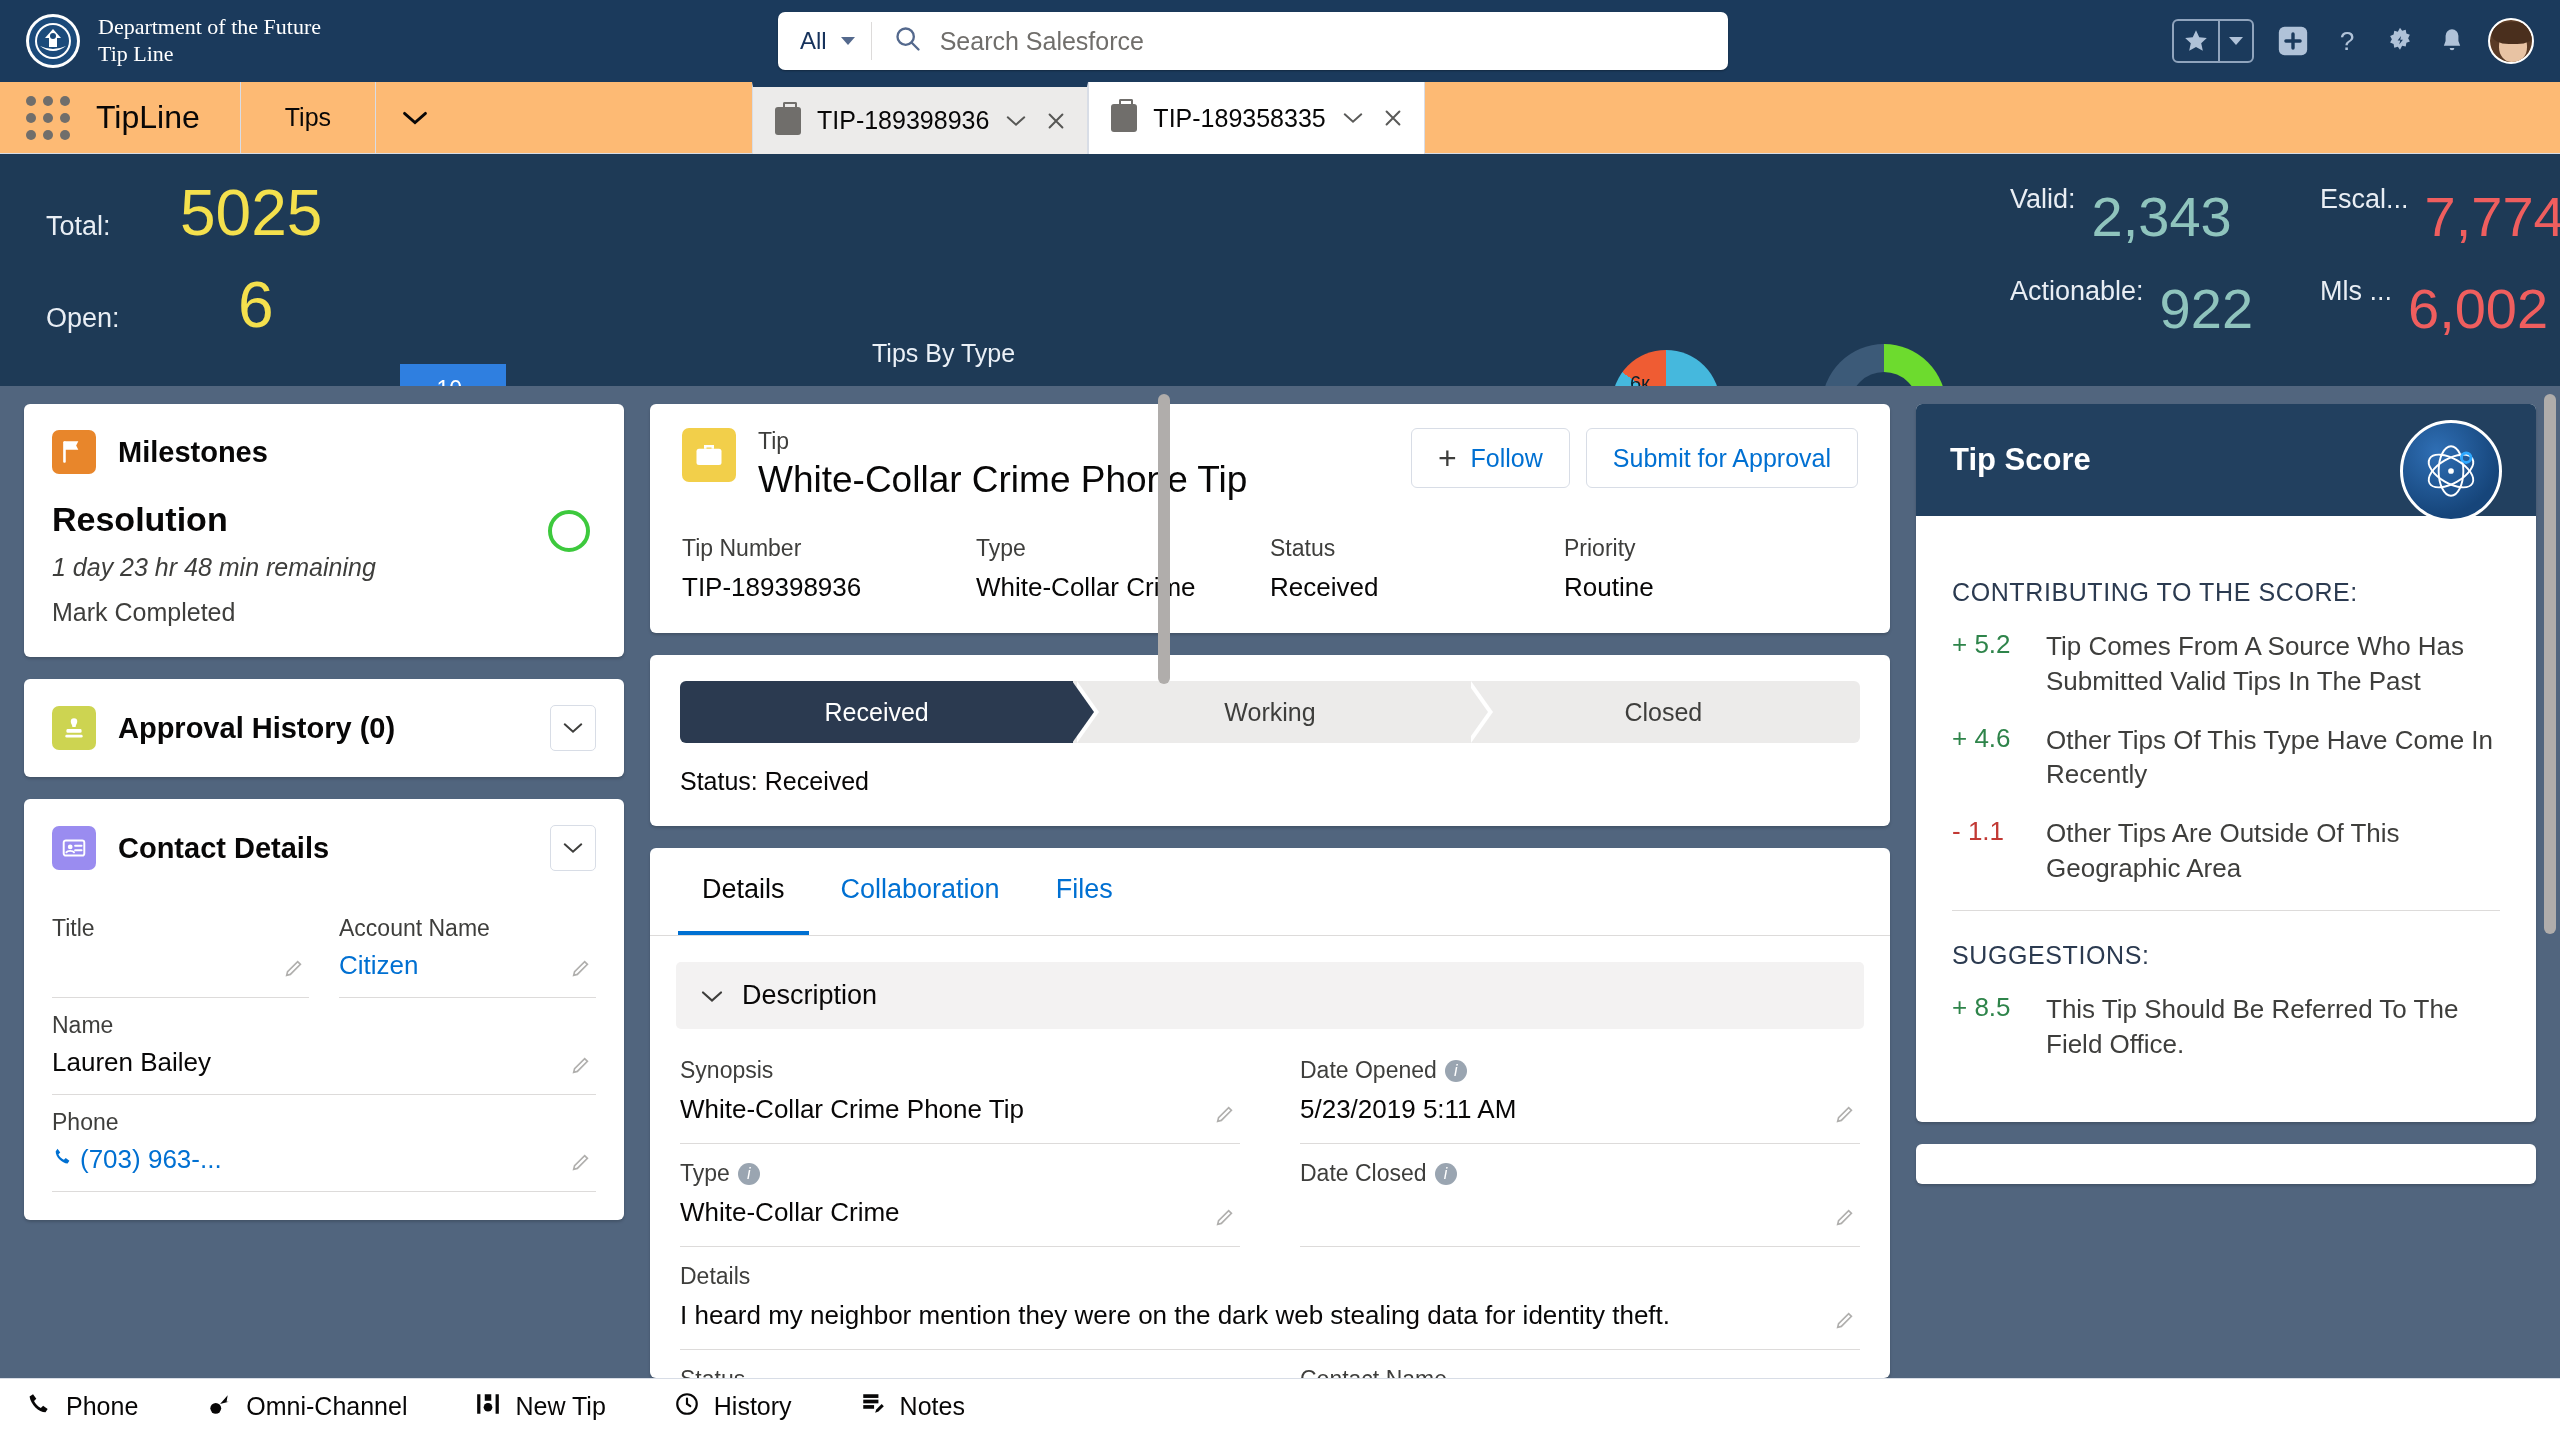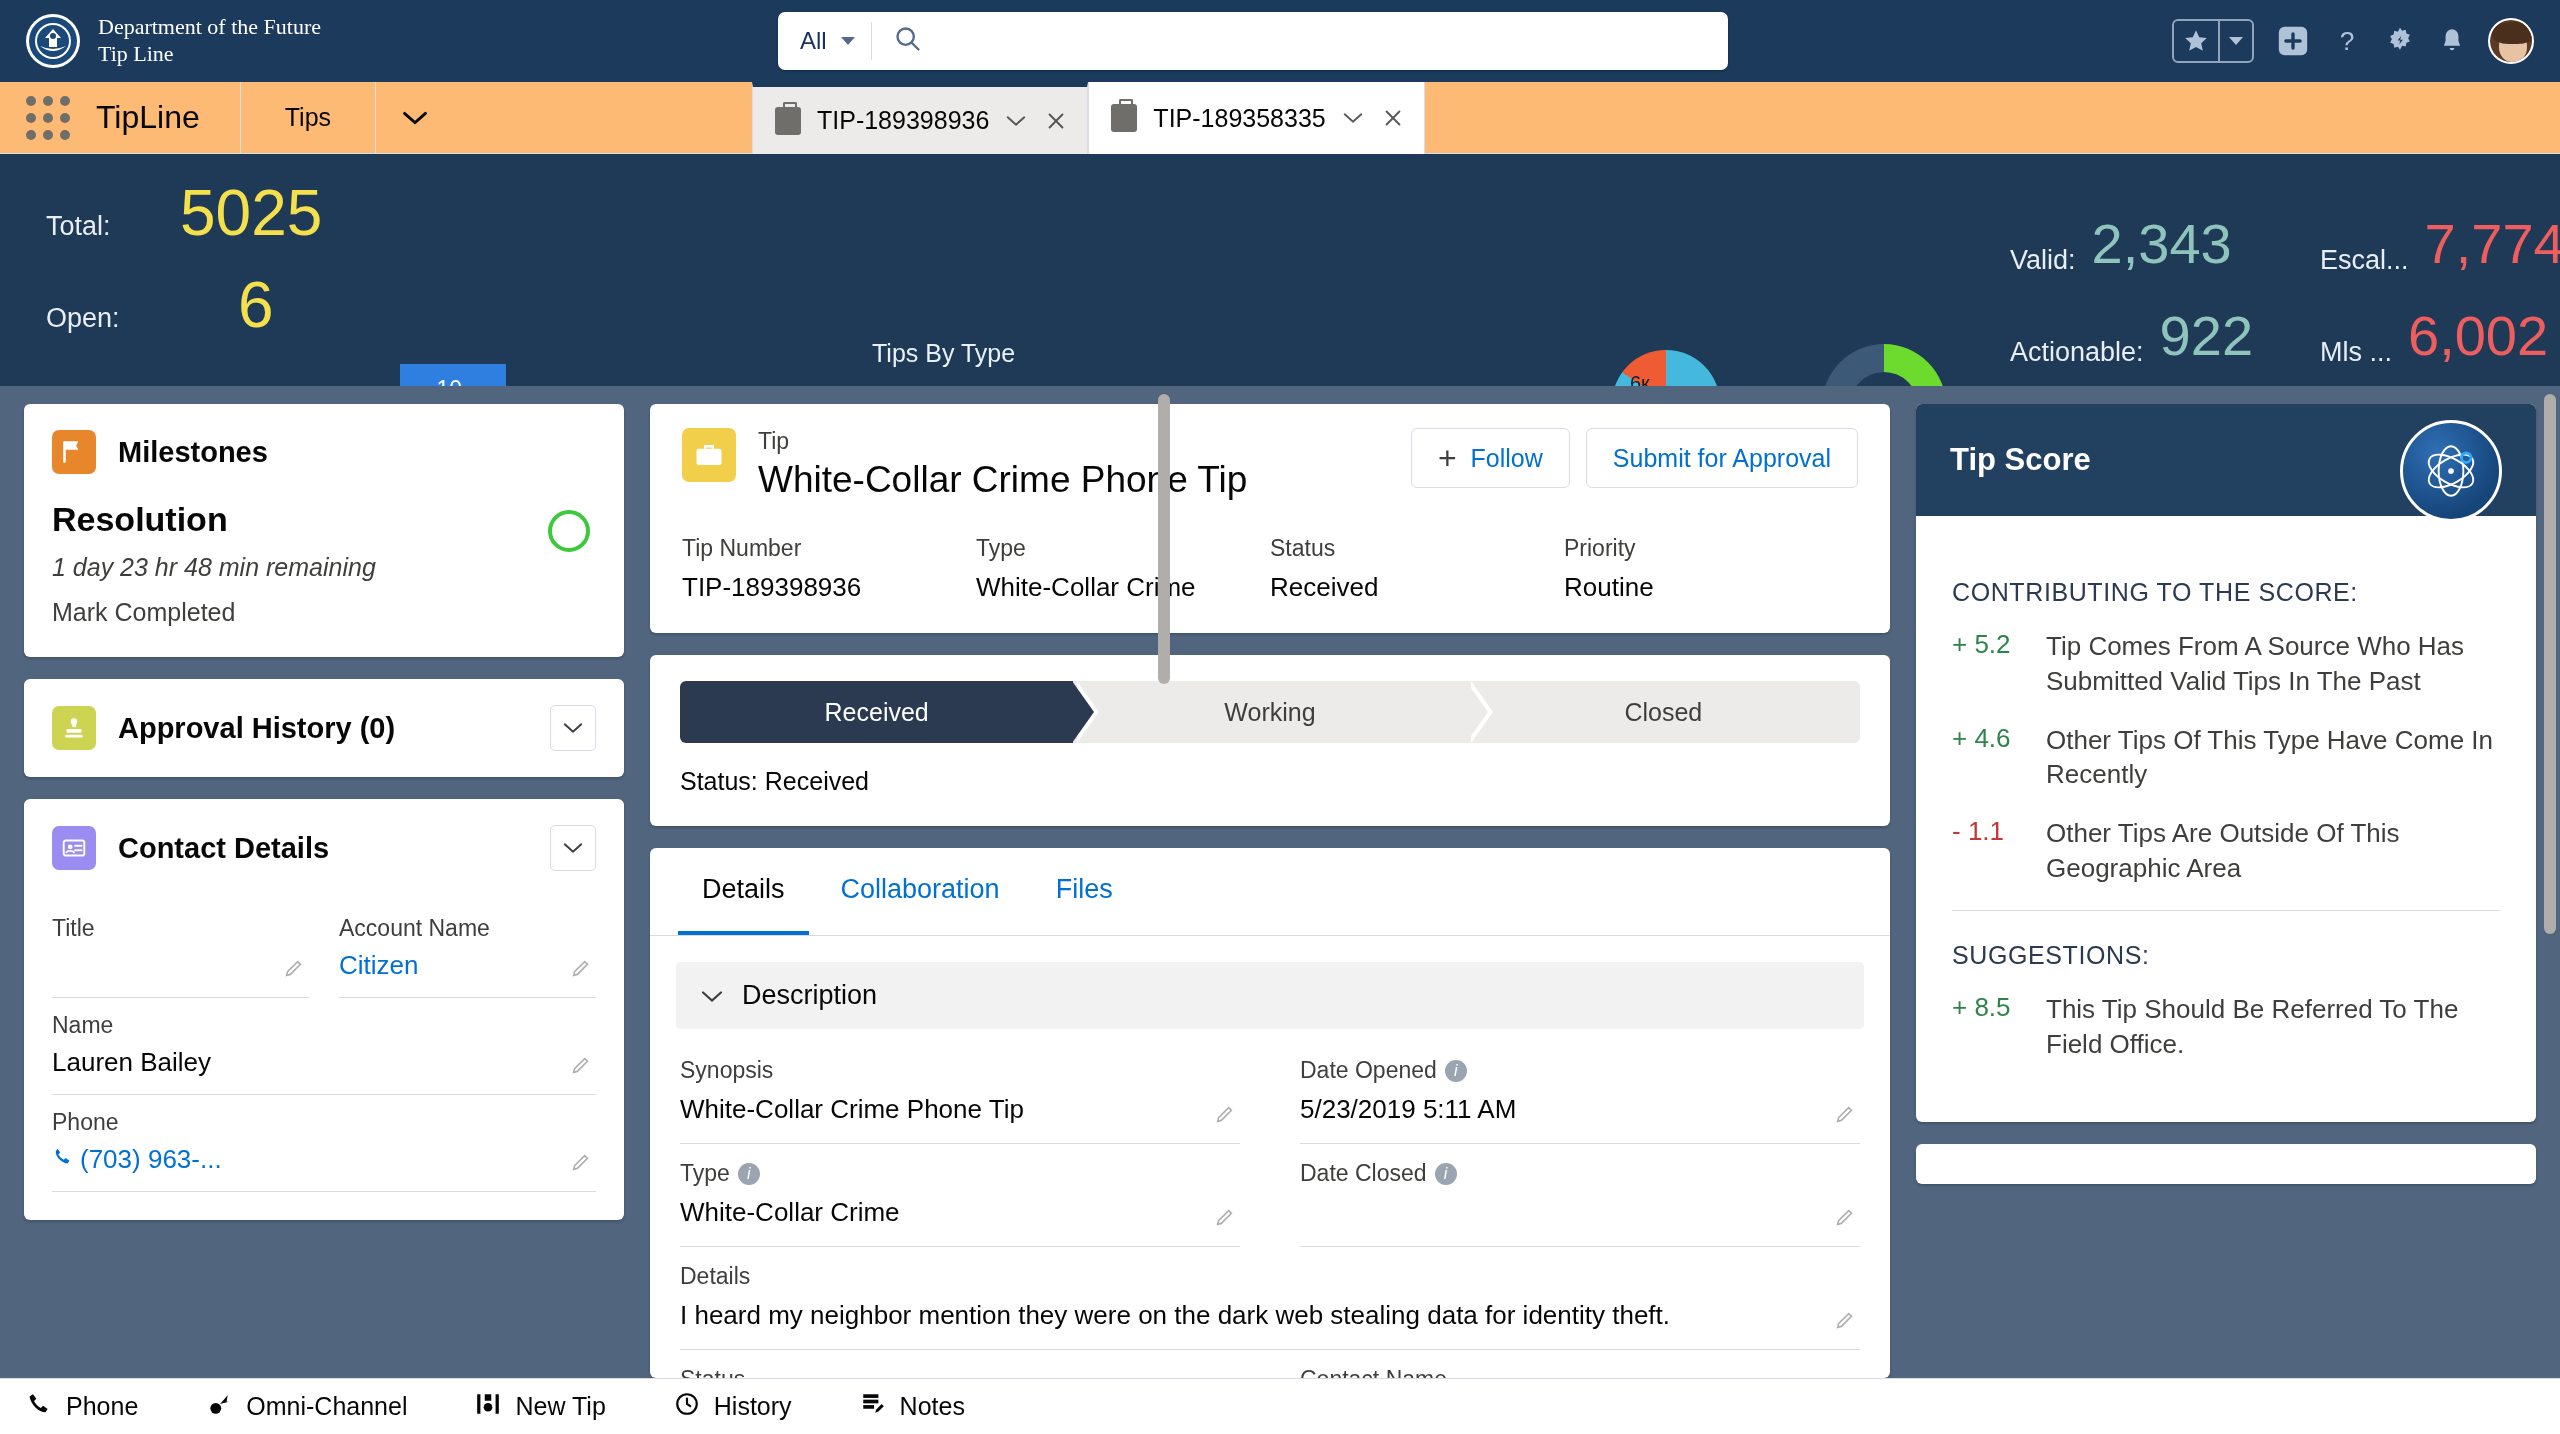--- a/index.html
+++ b/index.html
@@ -99,21 +99,21 @@
   .bar .blabel .k { font-size: 17px; }
 
   .pie { position: absolute; left: 1612px; top: 196px; width: 108px; height: 108px; border-radius: 50%; }
   .pie-lbl { position: absolute; font-size: 20px; color: #08222e; font-weight: 400; }
 
   .donut { position: absolute; left: 1822px; top: 190px; width: 124px; height: 124px; border-radius: 50%; }
   .donut-hole { position: absolute; left: 1850px; top: 218px; width: 68px; height: 68px; border-radius: 50%; background:#1e3a56;
                 display: flex; align-items: center; justify-content: center; color: #fff; font-size: 25px; }
 
   .dash-right { position: absolute; left: 2010px; top: 30px; }
-  .rkpi-row { display: flex; align-items: flex-end; height: 92px; }
+  .rkpi-row { display: flex; align-items: flex-start; height: 92px; }
   .rkpi-label { font-size: 27px; color: #e9eef4; }
   .rkpi-value { font-size: 56px; margin-left: 16px; }
   .rkpi-value.teal { color: #8fc4bd; }
   .rkpi-value.red  { color: #ef5e5e; }
   .rkpi-col1 { position: absolute; left: 0; top: 0; width: 300px; }
   .rkpi-col2 { position: absolute; left: 310px; top: 0; width: 260px; }
 
   
   .body {
     position: absolute; left: 0; top: 386px; width: 2560px; bottom: 56px;
@@ -273,20 +273,21 @@
       <div class="search-scope">
         <span>All</span>
         <span class="caret-down"></span>
       </div>
       <span class="search-icon">
         <svg width="28" height="28" viewBox="0 0 24 24" fill="none" stroke="#54698d" stroke-width="2">
           <circle cx="10" cy="10" r="7"></circle>
             <line x1="15" y1="15" x2="21" y2="21" stroke-linecap="round"></line>
         </svg>
       </span>
+      <input class="search-input" value="" placeholder="Search Salesforce" style="">
     </div>
 
     <div class="gh-actions">
       <div class="fav-group">
         <div class="fav-star">
           <svg width="26" height="26" viewBox="0 0 24 24" fill="#b0c2d8">
             <path d="M12 2l3 6.5 7 .8-5.2 4.8 1.5 7L12 17.6 5.7 21.1l1.5-7L2 9.3l7-.8z"></path>
           </svg>
         </div>
         <div class="fav-split">

